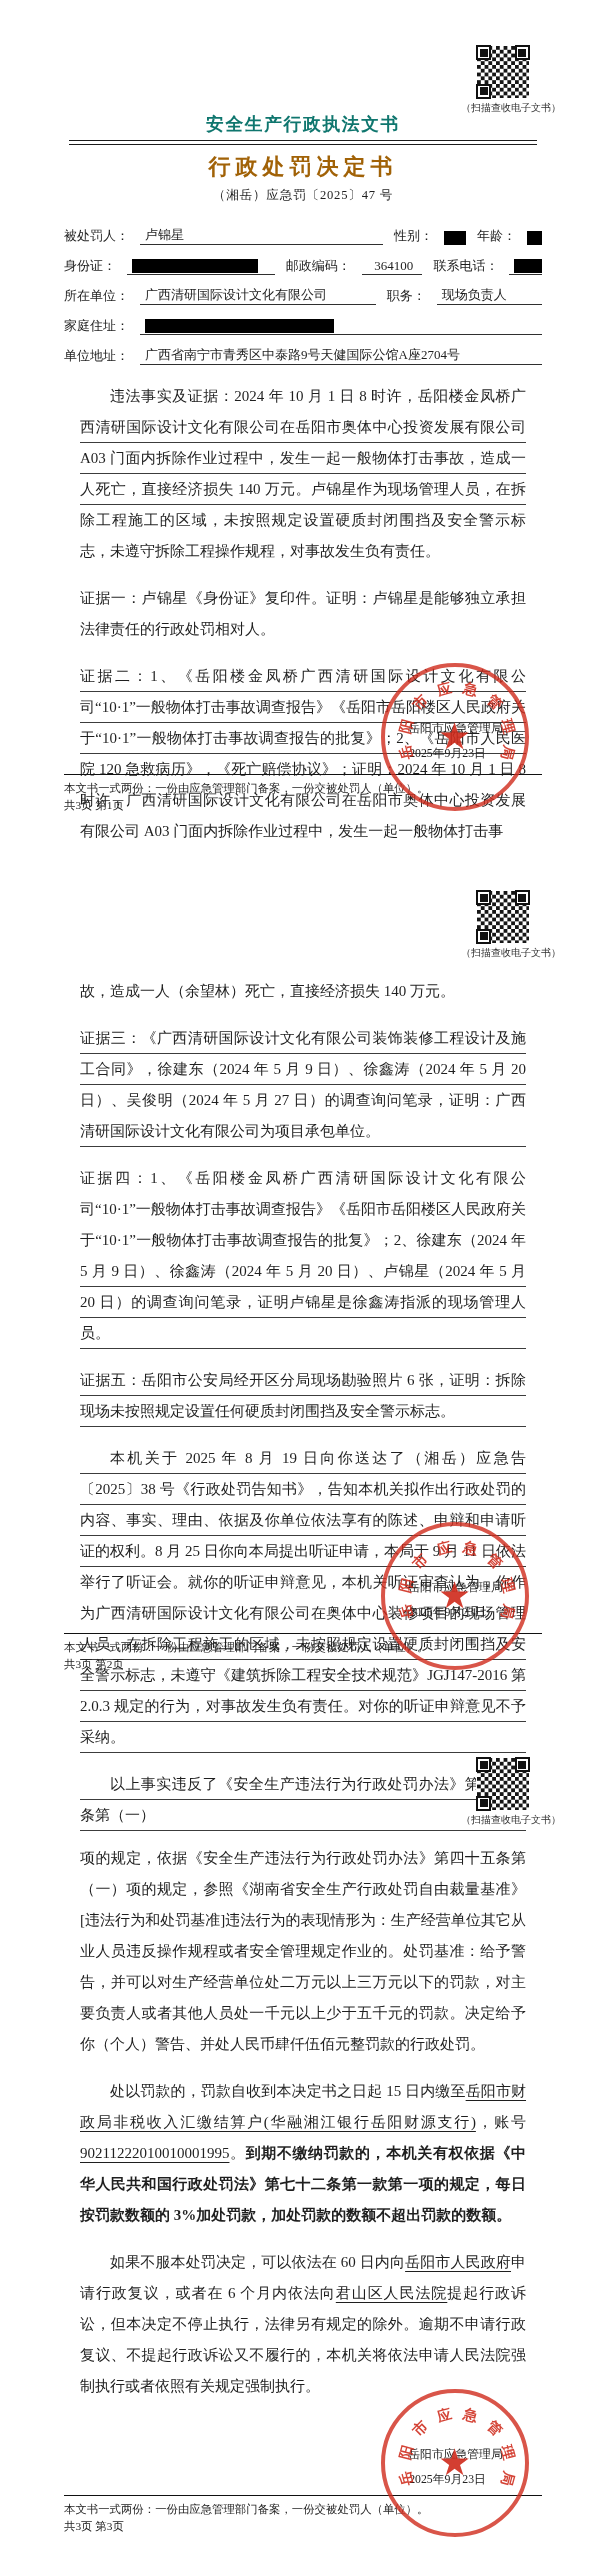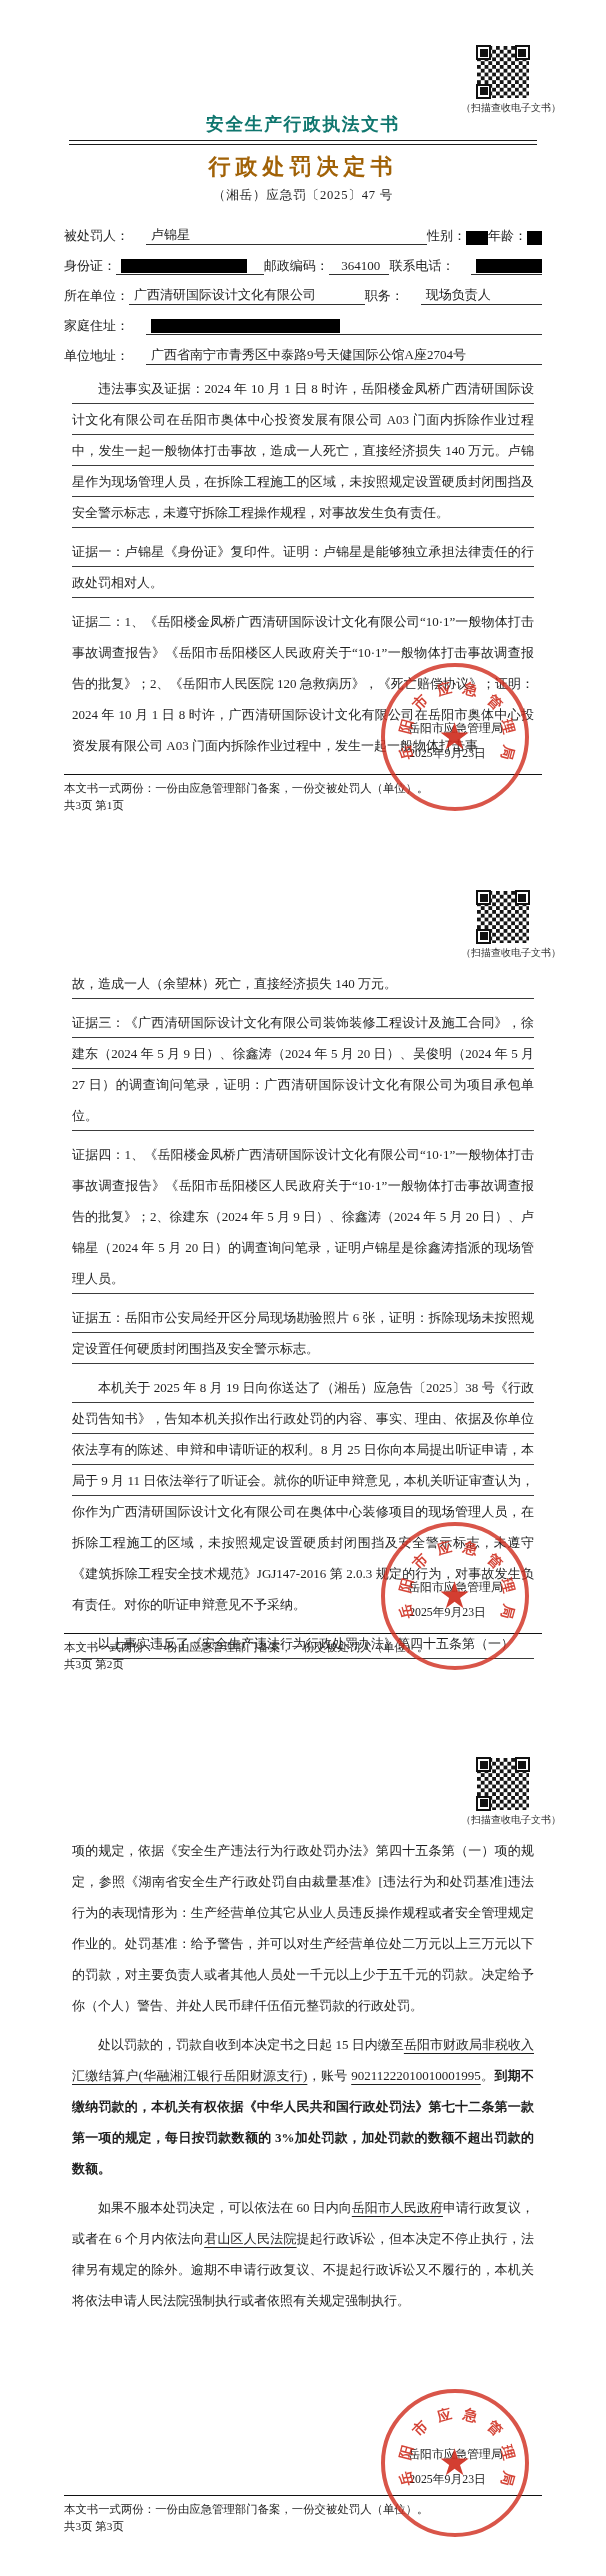--- a/index.html
+++ b/index.html
@@ -29,33 +29,33 @@
   
   .series-title{margin:0;padding-top:113px;text-align:center;font-size:17.7px;font-weight:bold;
                 letter-spacing:1.7px;line-height:22px;color:#0f766e;}
   .dbl-rule{height:2.5px;border-top:1.7px solid #1b1b1b;border-bottom:0.8px solid #1b1b1b;margin:5px 5px 0 5px;}
   .main-title{margin:0;padding-top:8.4px;text-align:center;font-size:22px;font-weight:bold;
               letter-spacing:5px;line-height:27px;color:#a16207;}
   .doc-number{margin-top:6.7px;text-align:center;font-size:12.6px;letter-spacing:0.8px;line-height:17px;}
 
   
   .fields{margin-top:11.8px;font-size:13px;}
-  .frow{display:flex;align-items:flex-end;height:30px;}
+  .frow{display:flex;align-items:flex-end;height:30px;gap:11px;}
   .flabel{white-space:nowrap;padding-bottom:0.8px;}
   .uv{border-bottom:0.8px solid #2f2f2f;padding:0 1.7px 0.8px 5px;white-space:nowrap;overflow:hidden;}
-  .grow{flex:1 1 auto;margin-left:17px;}
+  .grow{flex:1 1 auto;}
   .w272{width:229px;flex:none;}
   .w168{width:141px;flex:none;}
   .w64{width:54px;flex:none;text-align:center;}
   .redact{display:inline-block;height:13.5px;background:#000;vertical-align:bottom;margin-bottom:0.8px;}
   .rw22{width:22px;} .rw18{width:15px;} .rw150{width:126px;} .rw128{width:108px;} .rw225{width:189px;}
 
   
   .pbody{margin-top:6.7px;}
-  .para{margin:8px;font-size:13px;line-height:31px;text-align:justify;color:#1f1f1f;}
+  .para{margin:16px;font-size:15px;line-height:31px;text-align:justify;color:#1f1f1f;}
   .ruled{background-image:repeating-linear-gradient(180deg,
            transparent 0px, transparent 30px,
            #3c3c3c 30px, #3c3c3c 30.5px,
            transparent 30.5px, transparent 31px);}
   .ind{text-indent:2em;}
   .u{text-decoration:underline;text-underline-offset:4.2px;}
   .b{font-weight:bold;}
 
   
   .sign{position:absolute;right:47px;top:697px;width:202px;height:177px;z-index:4;font-size:11.8px;}

